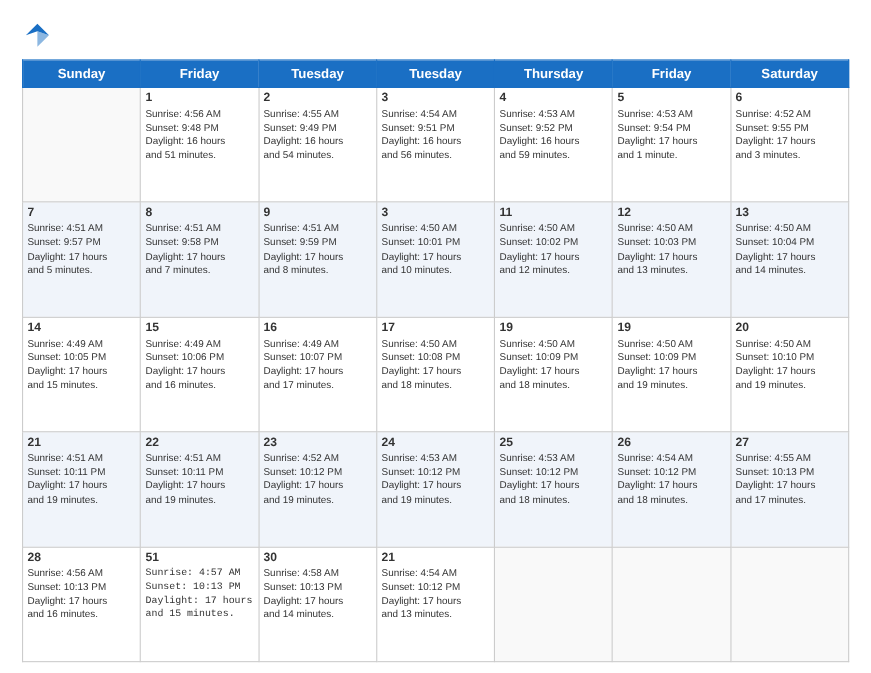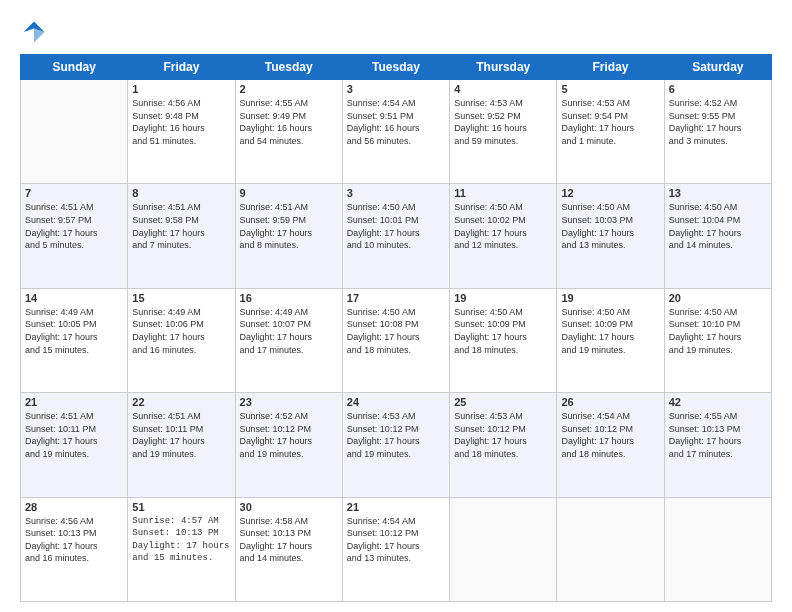--- a/index.html
+++ b/index.html
@@ -312,21 +312,21 @@
 and 18 minutes.</div>
           </td>
           <td>
             <span class="day-number">26</span>
             <div class="day-info" style="white-space: pre-line;">Sunrise: 4:54 AM
 Sunset: 10:12 PM
 Daylight: 17 hours
 and 18 minutes.</div>
           </td>
           <td>
-            <span class="day-number">42</span>
+            <span class="day-number">27</span>
             <div class="day-info" style="white-space: pre-line;">Sunrise: 4:55 AM
 Sunset: 10:13 PM
 Daylight: 17 hours
 and 17 minutes.</div>
           </td>
         </tr>
         <tr>
           <td>
             <span class="day-number">28</span>
             <div class="day-info" style="white-space: pre-line;">Sunrise: 4:56 AM

